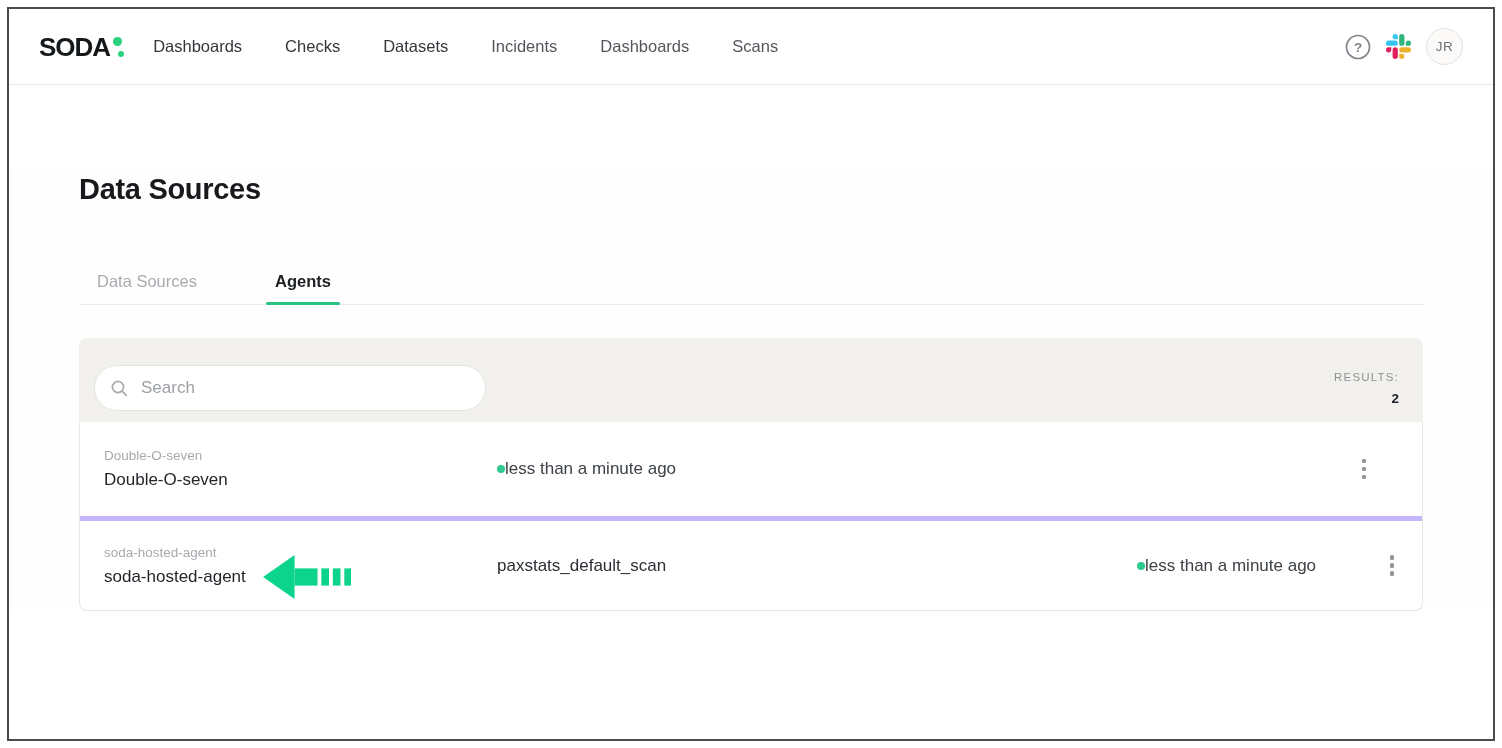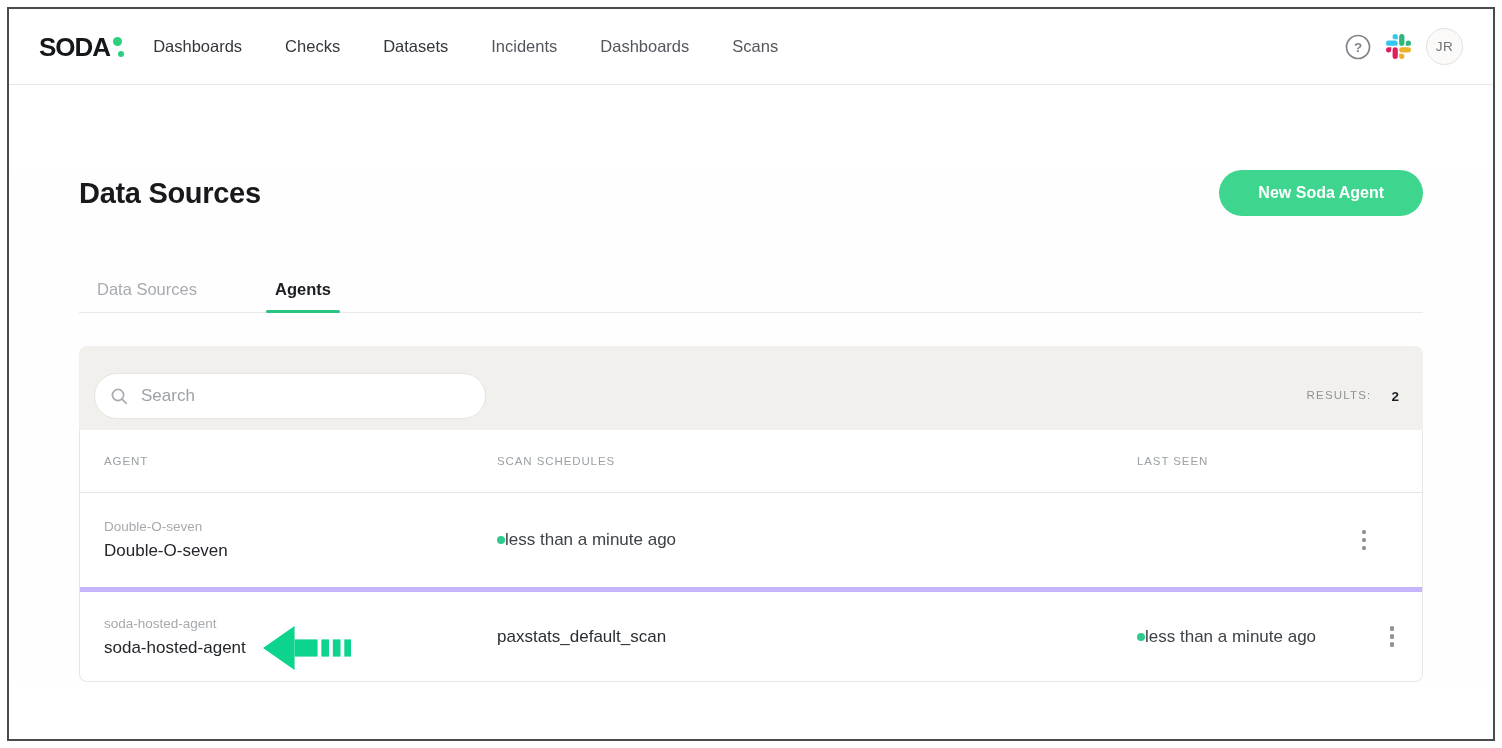--- a/index.html
+++ b/index.html
@@ -39,21 +39,21 @@
   .tab.inactive { color:#a7abaf; }
   .tab.active { color:#1b1e22; font-weight:700; }
   .tab-underline { position:absolute; left:0; right:0; bottom:-1px; height:3px; border-radius:2px; }
 
   
   .panel { margin-top:33px; }
   .search-bar { height:84px; background:#f2f0ed; border-radius:8px 8px 0 0; display:flex; align-items:center; justify-content:space-between; padding:16px 24px 0 15px; }
   .search-pill { width:392px; height:46px; background:#fff; border:1px solid #e6e4e1; border-radius:23px; display:flex; align-items:center; padding:0 16px; gap:13px; }
   .search-pill input { border:none; outline:none; flex:1; font-size:17px; color:#3b4045; font-family:"Liberation Sans",sans-serif; background:transparent; }
   .search-pill input::placeholder { color:#9da1a6; }
-  .results { display:flex; align-items:flex-start; gap:20px; }
+  .results { display:flex; align-items:flex-end; gap:8px;flex-direction:column; }
   .results-label { font-size:11.5px; letter-spacing:1.2px; color:#8e9296; }
   .results-count { font-size:13.5px; font-weight:700; color:#1c1f24; }
 
   .table { border:1px solid #e8e6e3; border-top:none; border-radius:0 0 8px 8px; background:#fff; }
   .t-grid { display:grid; grid-template-columns:393px 640px 1fr 28px; align-items:center; padding:0 24px; }
   .t-head { height:63px; border-bottom:1px solid #e8e6e3; }
   .t-col { font-size:11.5px; letter-spacing:.9px; color:#9ba0a4; }
   .t-row { height:94px; cursor:pointer; }
   .t-row + .t-row { border-top:5px solid #c4b5fd; }
 
@@ -108,21 +108,20 @@
         <path fill="#ECB22E" d="M15.165 18.956a2.528 2.528 0 0 1 2.523 2.522A2.528 2.528 0 0 1 15.165 24a2.527 2.527 0 0 1-2.52-2.522v-2.522h2.52zM15.165 17.688a2.527 2.527 0 0 1-2.52-2.523 2.526 2.526 0 0 1 2.52-2.52h6.313A2.527 2.527 0 0 1 24 15.165a2.528 2.528 0 0 1-2.522 2.523h-6.313z"></path>
       </svg>
       <div class="avatar">JR</div>
     </div>
   </header>
 
   <main class="main">
 
     <div class="title-row">
       <h1 class="page-title">Data Sources</h1>
-      <button class="new-agent-btn" style="background-color: rgb(62, 213, 142);">New Soda Agent</button>
     </div>
 
     <div class="tabs-row">
       <div class="tab inactive">
         <span>Data Sources</span>
       </div>
       <div class="tab active">
         <span>Agents</span>
         <span class="tab-underline" style="background-color: rgb(43, 196, 131);"></span>
       </div>
@@ -139,26 +138,20 @@
           <input type="text" placeholder="Search" style="">
         </div>
         <div class="results">
           <span class="results-label">RESULTS:</span>
           <span class="results-count">2</span>
         </div>
       </div>
 
       <div class="table">
 
-        <div class="t-grid t-head">
-          <span class="t-col">AGENT</span>
-          <span class="t-col">SCAN SCHEDULES</span>
-          <span class="t-col">LAST SEEN</span>
-          <span></span>
-        </div>
 
         <div class="t-grid t-row">
           <div class="agent-cell">
             <div class="agent-id">Double-O-seven</div>
             <div class="agent-name-line">
               <span class="agent-name">Double-O-seven</span>
             </div>
           </div>
           <div class="seen-cell">
             <span class="seen-dot" style="background-color: rgb(47, 203, 142);"></span>

